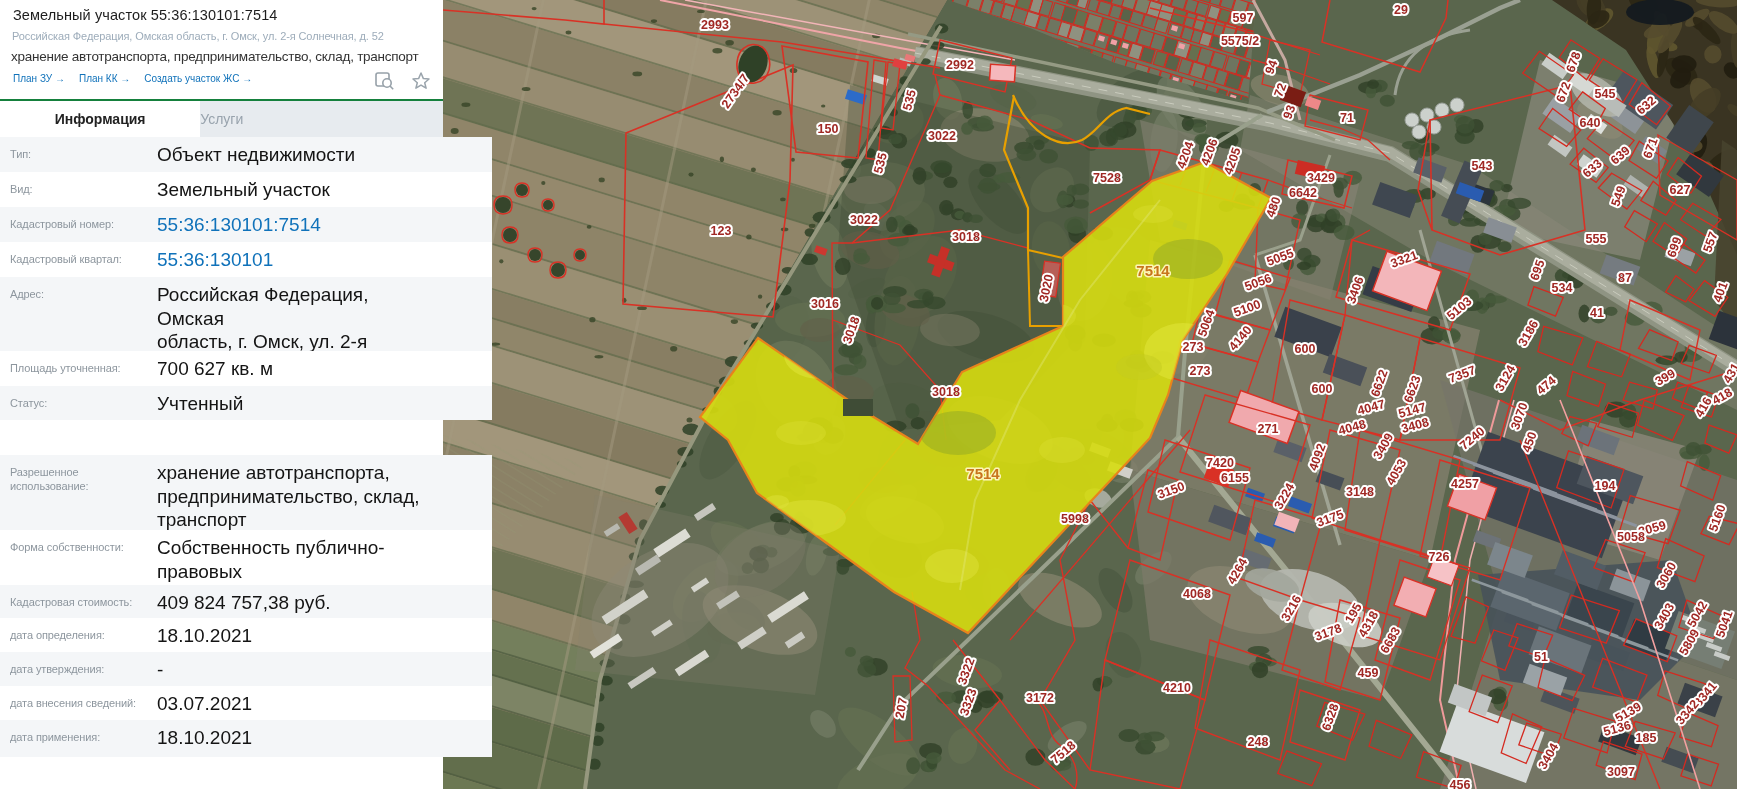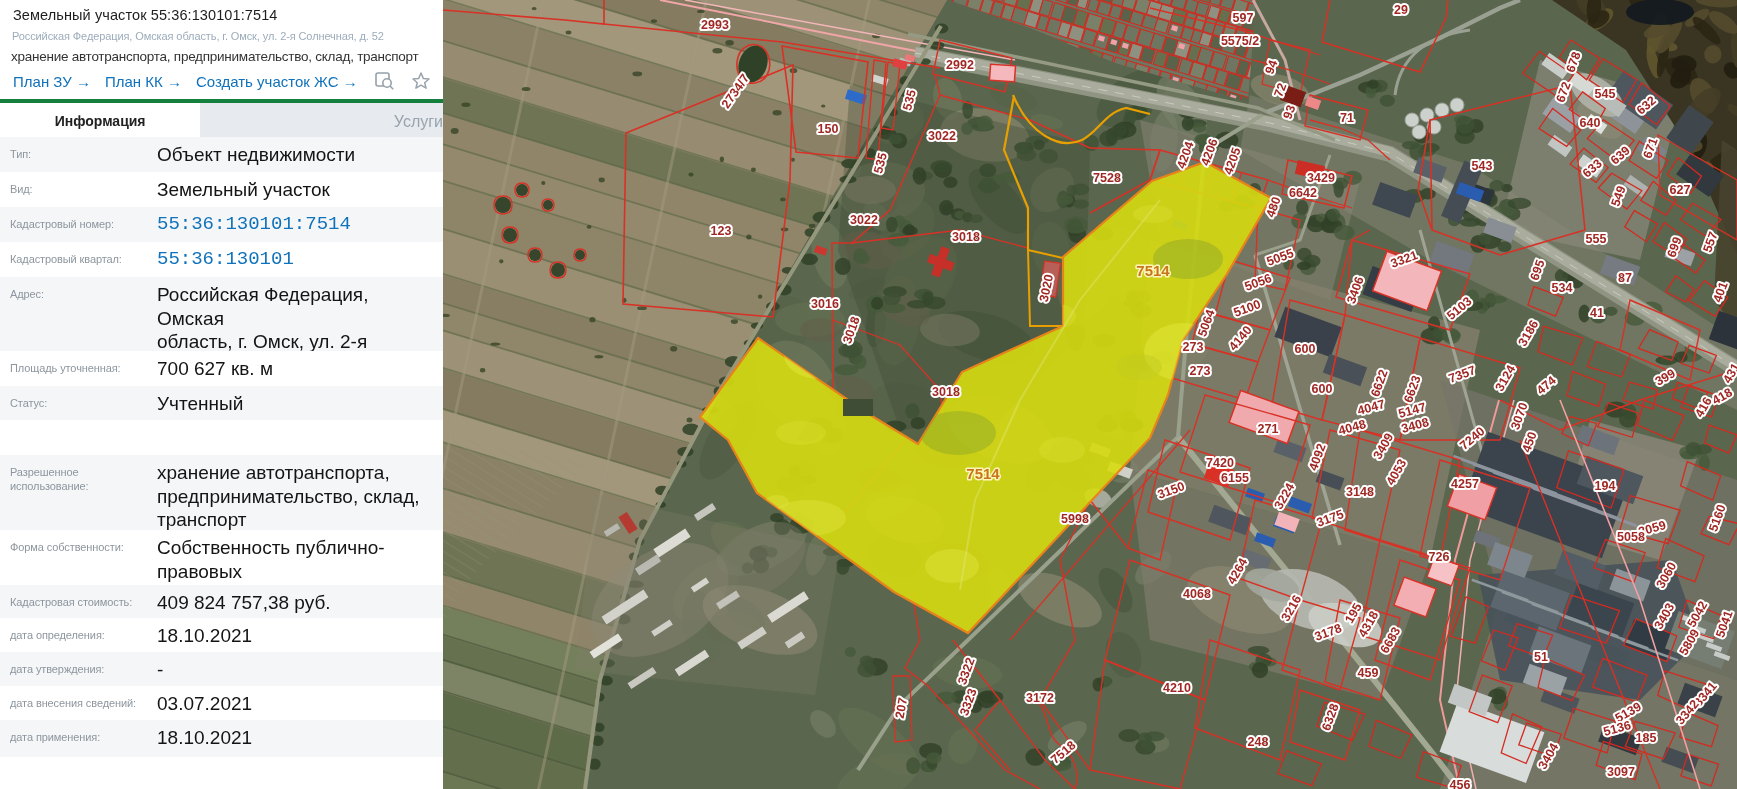--- a/index.html
+++ b/index.html
@@ -4,31 +4,31 @@
 <title>Публичная кадастровая карта</title>
 <style>
   * { margin:0; padding:0; box-sizing:border-box; }
   html,body { width:1737px; height:789px; overflow:hidden;
     font-family:"Liberation Sans", sans-serif; background:#fff; }
   .wrap { position:relative; width:1737px; height:789px; }
   .panel { position:absolute; left:0; top:0; width:443px; height:789px; background:#fff; z-index:5; }
   .title { position:absolute; left:13px; top:7px; font-size:14.5px; font-weight:normal; letter-spacing:0.1px; color:#1d1d1d; white-space:nowrap; }
   .sub { position:absolute; left:12px; top:30px; font-size:11px; letter-spacing:-0.1px; color:#9dacba; white-space:nowrap; }
   .use { position:absolute; left:11px; top:49px; font-size:13.5px; letter-spacing:-0.25px; color:#333; white-space:nowrap; }
-  .links { position:absolute; left:13px; top:73px; font-size:15px; white-space:nowrap; }
+  .links { position:absolute; left:13px; top:73px; font-size:10px; white-space:nowrap; }
   .links a { color:#1072ba; text-decoration:none; margin-right:14px; }
   .icons { position:absolute; right:12px; top:70px; }
-  .tabs { position:absolute; left:0; top:99px; width:443px; height:38px; border-top:4px solid #15803d; display:flex; }
+  .tabs { position:absolute; left:0; top:99px; width:443px; height:38px; border-top:2px solid #15803d; display:flex; }
   .tab1 { width:221px; background:#fff; text-align:center; line-height:37px; font-size:14px; font-weight:bold; color:#222; }
-  .tab2 { width:268px; background:#e7ebef; text-align:right; line-height:37px; font-size:16px; color:#98a3ad; }
-  .row { position:absolute; left:0; width:443px; display:flex; background:#fff; overflow:hidden; }
+  .tab2 { width:268px; background:#e7ebef; text-align:left; line-height:37px; font-size:14px; color:#98a3ad; }
+  .row { position:absolute; left:0; width:492px; display:flex; background:#fff; overflow:hidden; }
   .row.shaded { background:#f4f6f8; }
   .lbl { width:147px; padding:10px 0 0 10px; font-size:11px; letter-spacing:-0.1px; color:#8d969e; line-height:14px; white-space:nowrap; }
   .val { width:286px; padding:6px 6px 0 10px; font-size:19px; color:#141414; line-height:23.5px; }
-  .val.blue { color:#1072ba;font-family:Liberation Mono, monospace; }
+  .val.blue { color:#1072ba; }
   svg.map { position:absolute; left:443px; top:0; }
 </style>
 </head>
 <body>
 <div class="wrap">
 
 <svg class="map" width="1294" height="789" viewBox="443 0 1294 789" font-family="Liberation Sans, sans-serif">
 <defs>
   <clipPath id="fieldsClip">
           <polygon points="443,0 947,0 717,395 640,540 600,680 585,789 443,789"></polygon>

